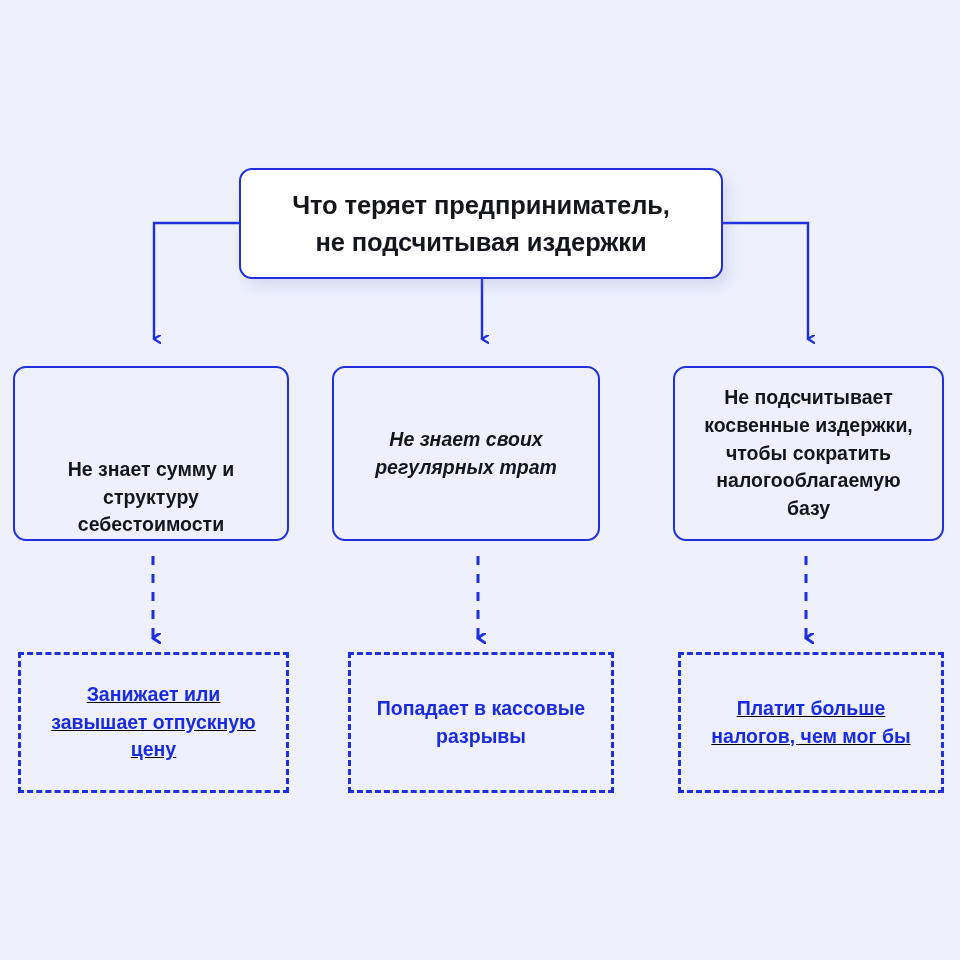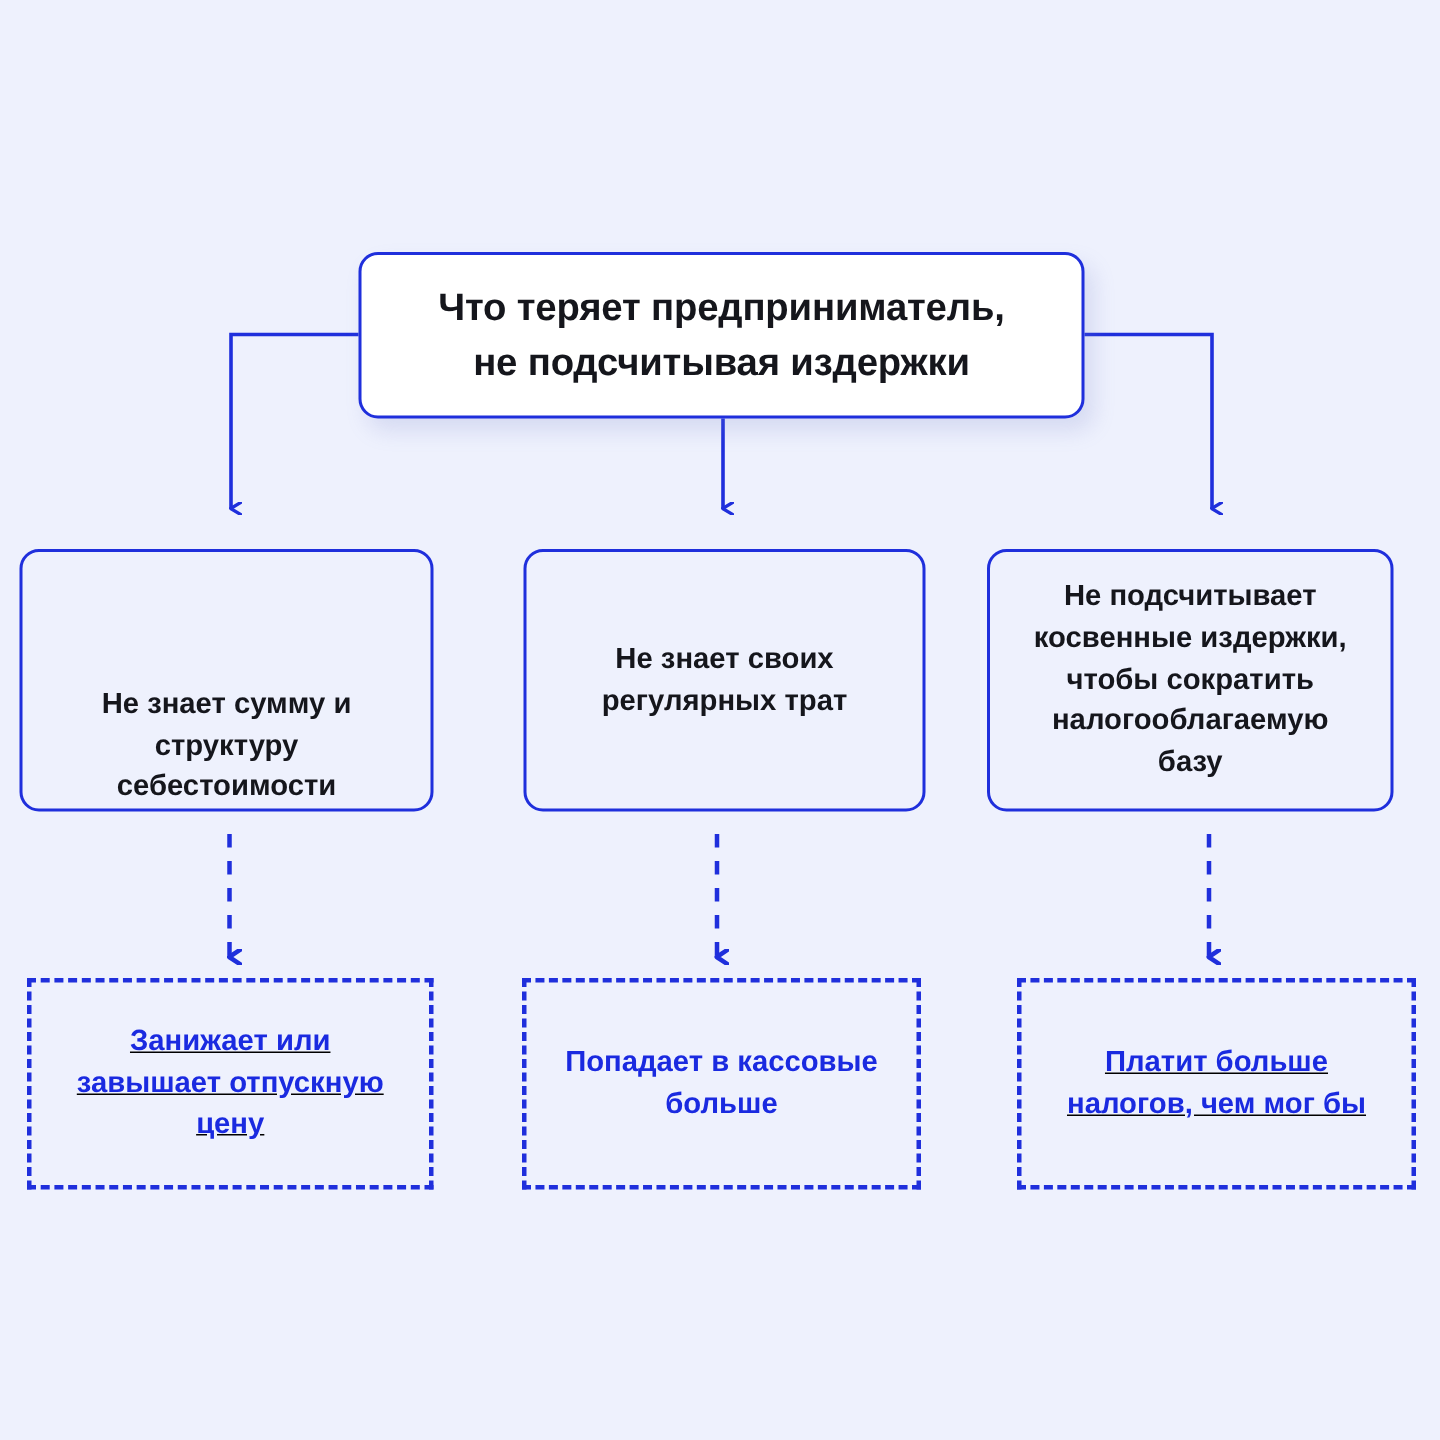--- a/index.html
+++ b/index.html
@@ -65,22 +65,22 @@
     height: 175px;
   }
   .node-cause .node-text {
     color: #15161c;
     font-size: 19.5px;
     font-weight: bold;
     line-height: 1.42;
     padding: 0 18px;
   }
   #cause-0 { left: 13px;  width: 276px; align-items: flex-end; }
-  #cause-1 { left: 349px; width: 268px; }
-  #cause-2 { left: 658px; width: 271px; }
+  #cause-1 { left: 332px; width: 268px; font-style: italic; }
+  #cause-2 { left: 673px; width: 271px; }
 
   
   .node-effect {
     background: transparent;
     border: 3px dashed #1f2fdc;
     border-radius: 0;
     top: 652px;
     height: 141px;
   }
   .node-effect .node-text {
@@ -147,20 +147,20 @@
 базу</span>
   </div>
 
   <div class="node node-effect" id="effect-0">
     <span class="node-text">Занижает или
 завышает отпускную
 цену</span>
   </div>
   <div class="node node-effect" id="effect-1">
     <span class="node-text">Попадает в кассовые
-больше</span>
+разрывы</span>
   </div>
   <div class="node node-effect" id="effect-2">
     <span class="node-text">Платит больше
 налогов, чем мог бы</span>
   </div>
 
 </div>
 
 </body></html>

